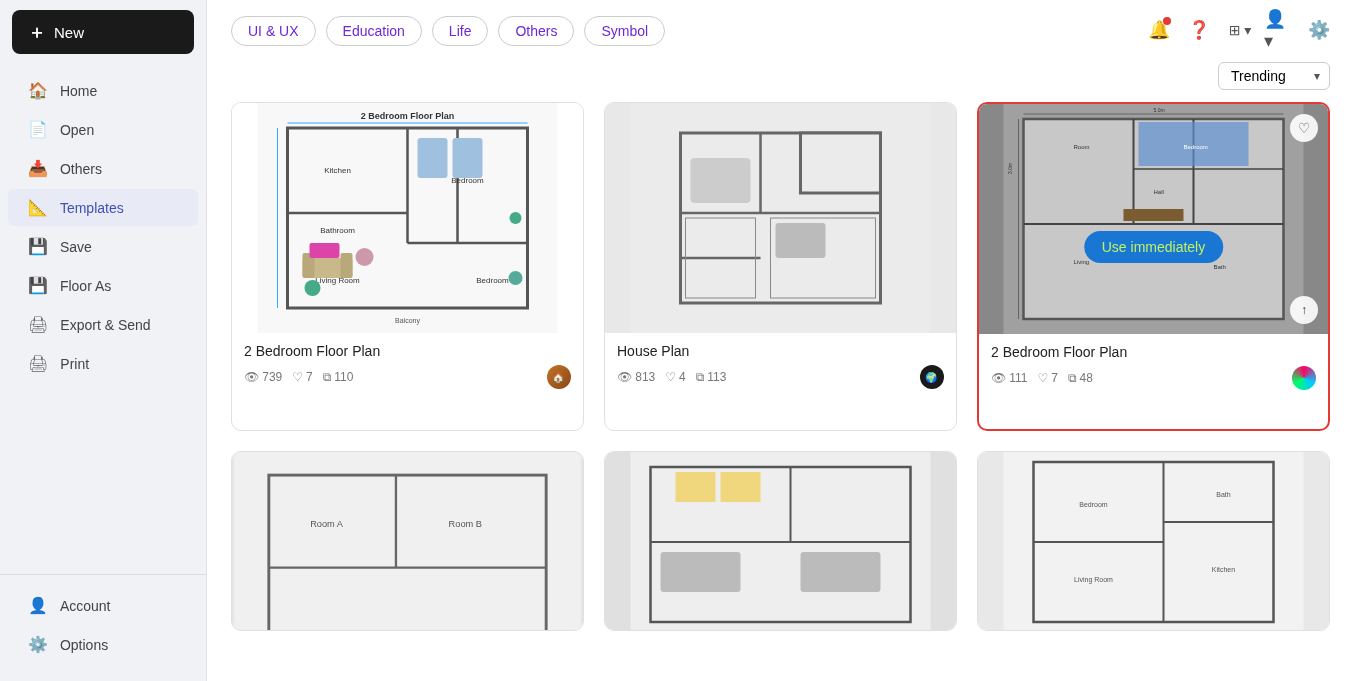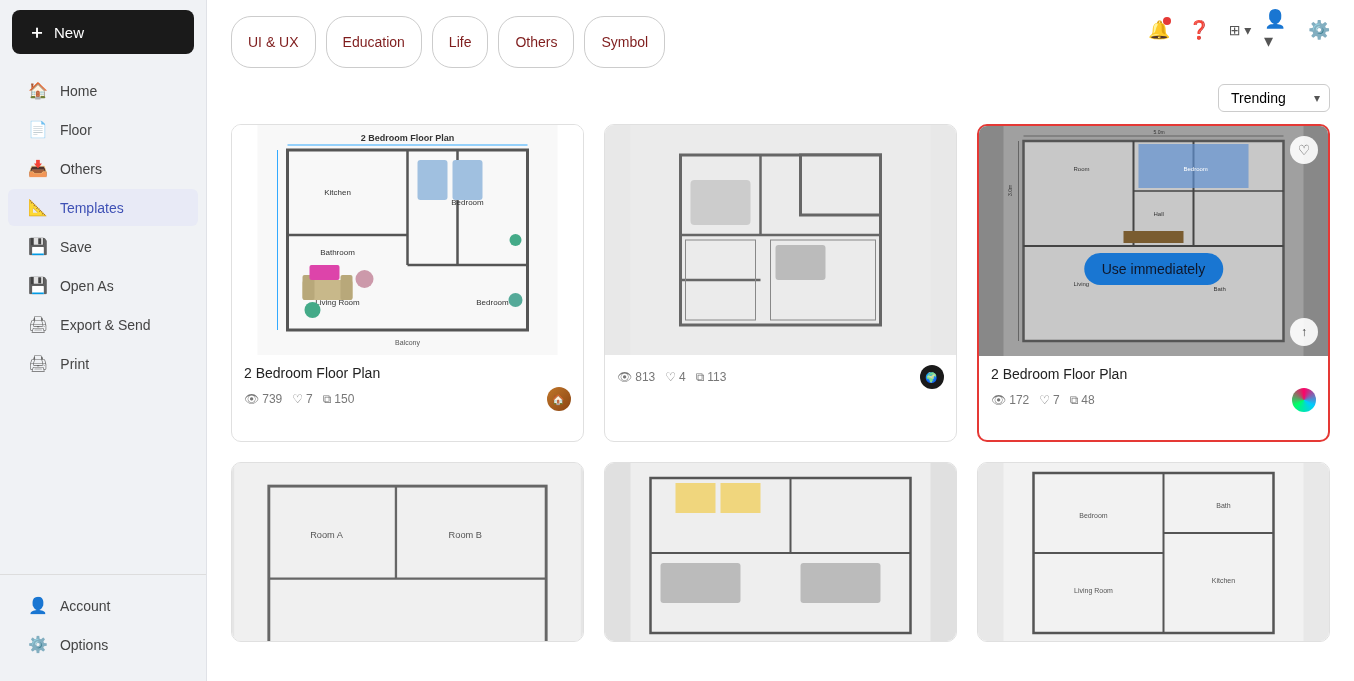--- a/index.html
+++ b/index.html
@@ -66,25 +66,25 @@
       align-items: center;
       gap: 10px;
       padding: 16px 24px 12px;
       background: #fff;
       flex-shrink: 0;
       flex-wrap: wrap;
     }
     .filter-chip {
       border: 1.5px solid #ccc;
       border-radius: 20px;
-      padding: 17px 16px;
+      padding: 6px 16px;
       font-size: 14px;
       cursor: pointer;
       background: #fff;
-      color: #7f1d1d;
+      color: #6d28d9;
       white-space: nowrap;
     }
 
     
     .toolbar-row {
       display: flex;
       justify-content: flex-end;
       padding: 4px 24px 12px;
     }
     .sort-select {
@@ -143,21 +143,21 @@
       position: relative;
       overflow: hidden;
     }
 
     .card-overlay-btn {
       position: absolute;
       bottom: 50%;
       left: 50%;
       transform: translate(-50%, 50%);
       background: #1976d2;
-      color: #0f172a;
+      color: #bef264;
       border: none;
       border-radius: 20px;
       padding: 8px 18px;
       font-size: 14px;
       font-weight: 500;
       cursor: pointer;
       white-space: nowrap;
       z-index: 10;
     }
     .card-scroll-icon {
@@ -272,37 +272,37 @@
     <span>New</span>
   </button>
 
   <nav class="sidebar-nav">
     <div class="sidebar-item">
       <span class="icon">🏠</span>
       <span>Home</span>
     </div>
     <div class="sidebar-item">
       <span class="icon">📄</span>
-      <span>Floor</span>
+      <span>Open</span>
     </div>
     <div class="sidebar-item">
       <span class="icon">📥</span>
       <span>Others</span>
     </div>
     <div class="sidebar-item active">
       <span class="icon">📐</span>
       <span>Templates</span>
     </div>
     <div class="sidebar-item">
       <span class="icon">💾</span>
       <span>Save</span>
     </div>
     <div class="sidebar-item">
       <span class="icon">💾</span>
-      <span>Open As</span>
+      <span>Floor As</span>
     </div>
     <div class="sidebar-item">
       <span class="icon">🖨</span>
       <span>Export &amp; Send</span>
     </div>
     <div class="sidebar-item">
       <span class="icon">🖨</span>
       <span>Print</span>
     </div>
   </nav>
@@ -399,21 +399,21 @@
           <span class="stat">
             <span>👁</span>
             <span>739</span>
           </span>
           <span class="stat">
             <span>♡</span>
             <span>7</span>
           </span>
           <span class="stat">
             <span>⧉</span>
-            <span>150</span>
+            <span>110</span>
           </span>
           <div class="card-avatar" style="background: linear-gradient(135deg, #c0762a, #8b4513); display:flex;align-items:center;justify-content:center;font-size:10px;color:#fff;">🏠</div>
         </div>
       </div>
     </div>
 
     <div class="card">
       <div class="card-img" style="background:#e8e8e8;">
         <svg class="fp-canvas" viewBox="0 0 300 230" xmlns="http://www.w3.org/2000/svg">
           <rect width="300" height="230" fill="#ebebeb"></rect>
@@ -428,20 +428,21 @@
           <line x1="50" y1="155" x2="130" y2="155" stroke="#666" stroke-width="2.5"></line>
 
           <rect x="55" y="115" width="70" height="80" fill="none" stroke="#888" stroke-width="1"></rect>
           <rect x="140" y="115" width="105" height="80" fill="none" stroke="#888" stroke-width="1"></rect>
 
           <rect x="60" y="55" width="60" height="45" rx="4" fill="#ccc"></rect>
           <rect x="145" y="120" width="50" height="35" rx="3" fill="#bbb"></rect>
         </svg>
       </div>
       <div class="card-footer">
+        <div class="card-title">House Plan</div>
         <div class="card-stats">
           <span class="stat">
             <span>👁</span>
             <span>813</span>
           </span>
           <span class="stat">
             <span>♡</span>
             <span>4</span>
           </span>
           <span class="stat">
@@ -486,21 +487,21 @@
 
         <button class="card-overlay-btn" style="bottom:38%;">Use immediately</button>
 
         <div class="card-scroll-icon">↑</div>
       </div>
       <div class="card-footer">
         <div class="card-title">2 Bedroom Floor Plan</div>
         <div class="card-stats">
           <span class="stat">
             <span>👁</span>
-            <span>172</span>
+            <span>111</span>
           </span>
           <span class="stat">
             <span>♡</span>
             <span>7</span>
           </span>
           <span class="stat">
             <span>⧉</span>
             <span>48</span>
           </span>
           <div class="card-avatar" style="background: conic-gradient(#f06, #0cf, #0f6, #f06);border-radius:50%;width:24px;height:24px;margin-left:auto;"></div>

